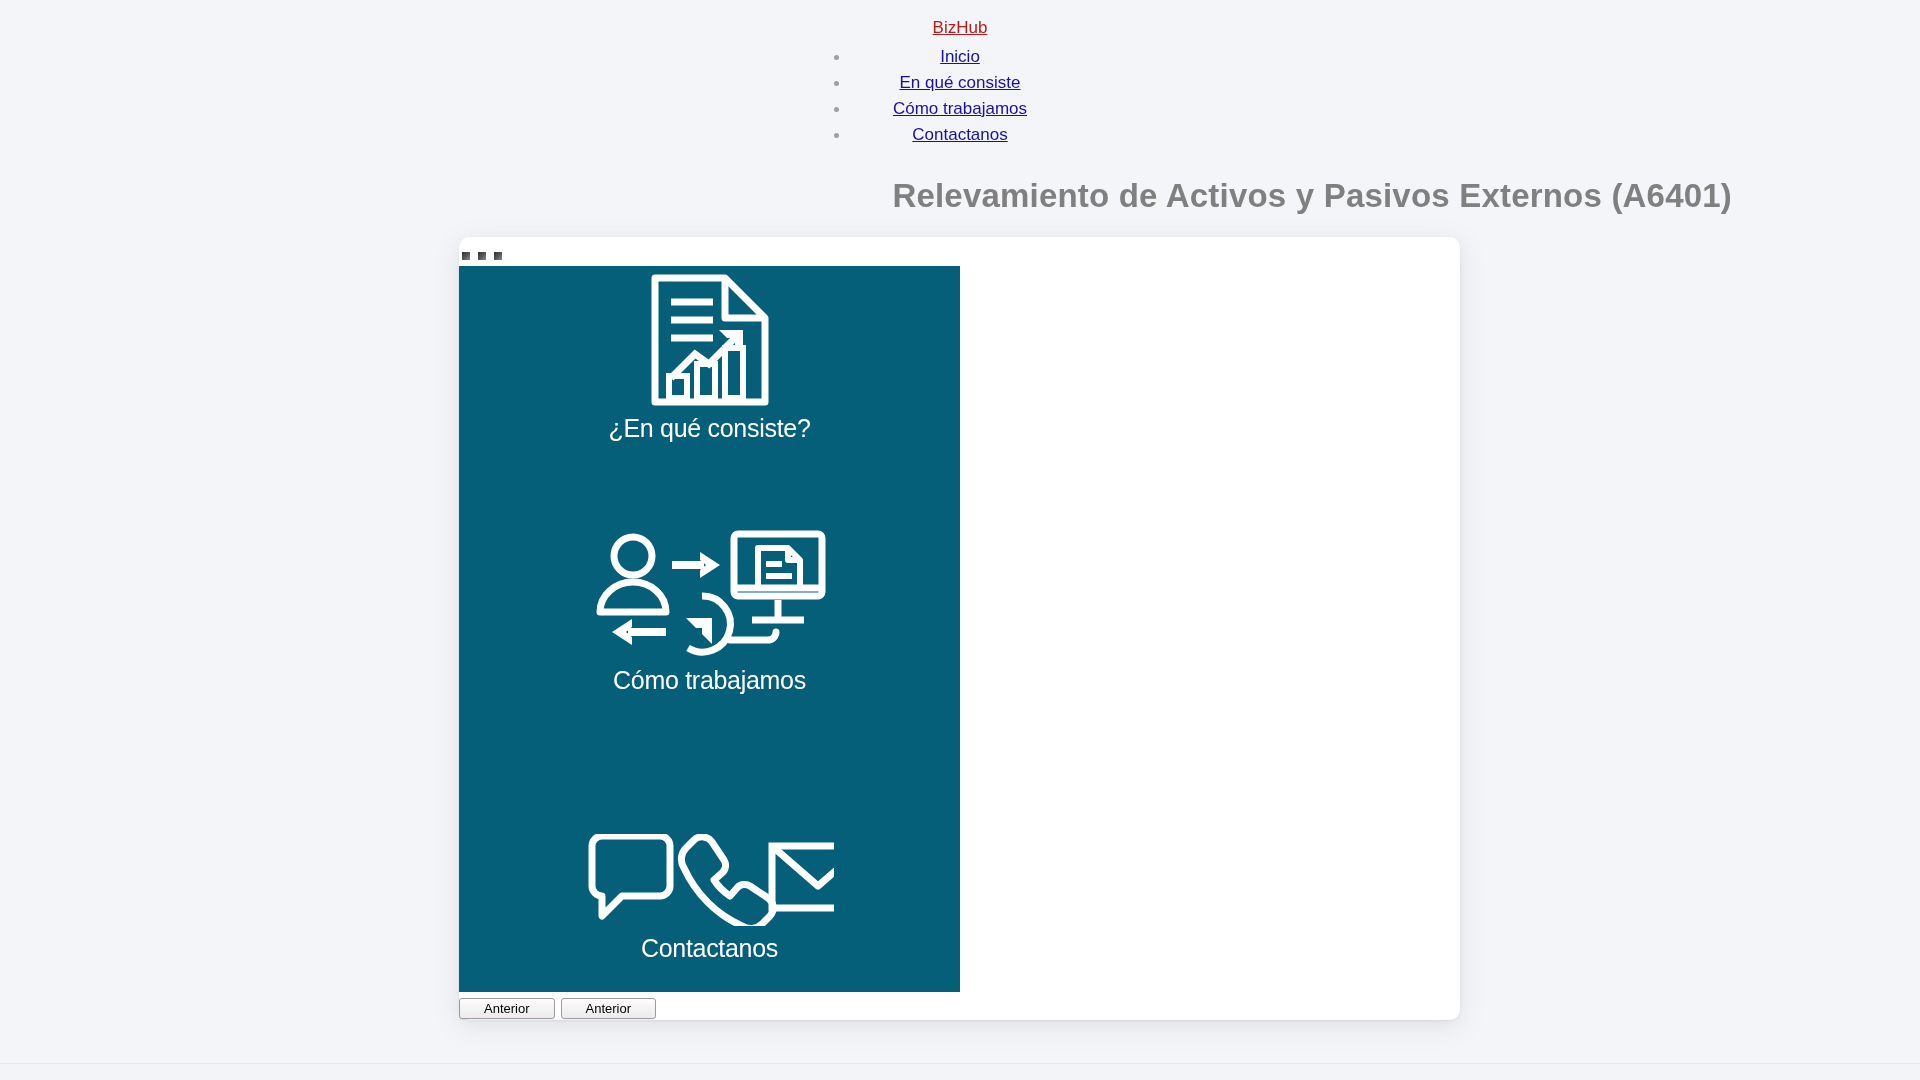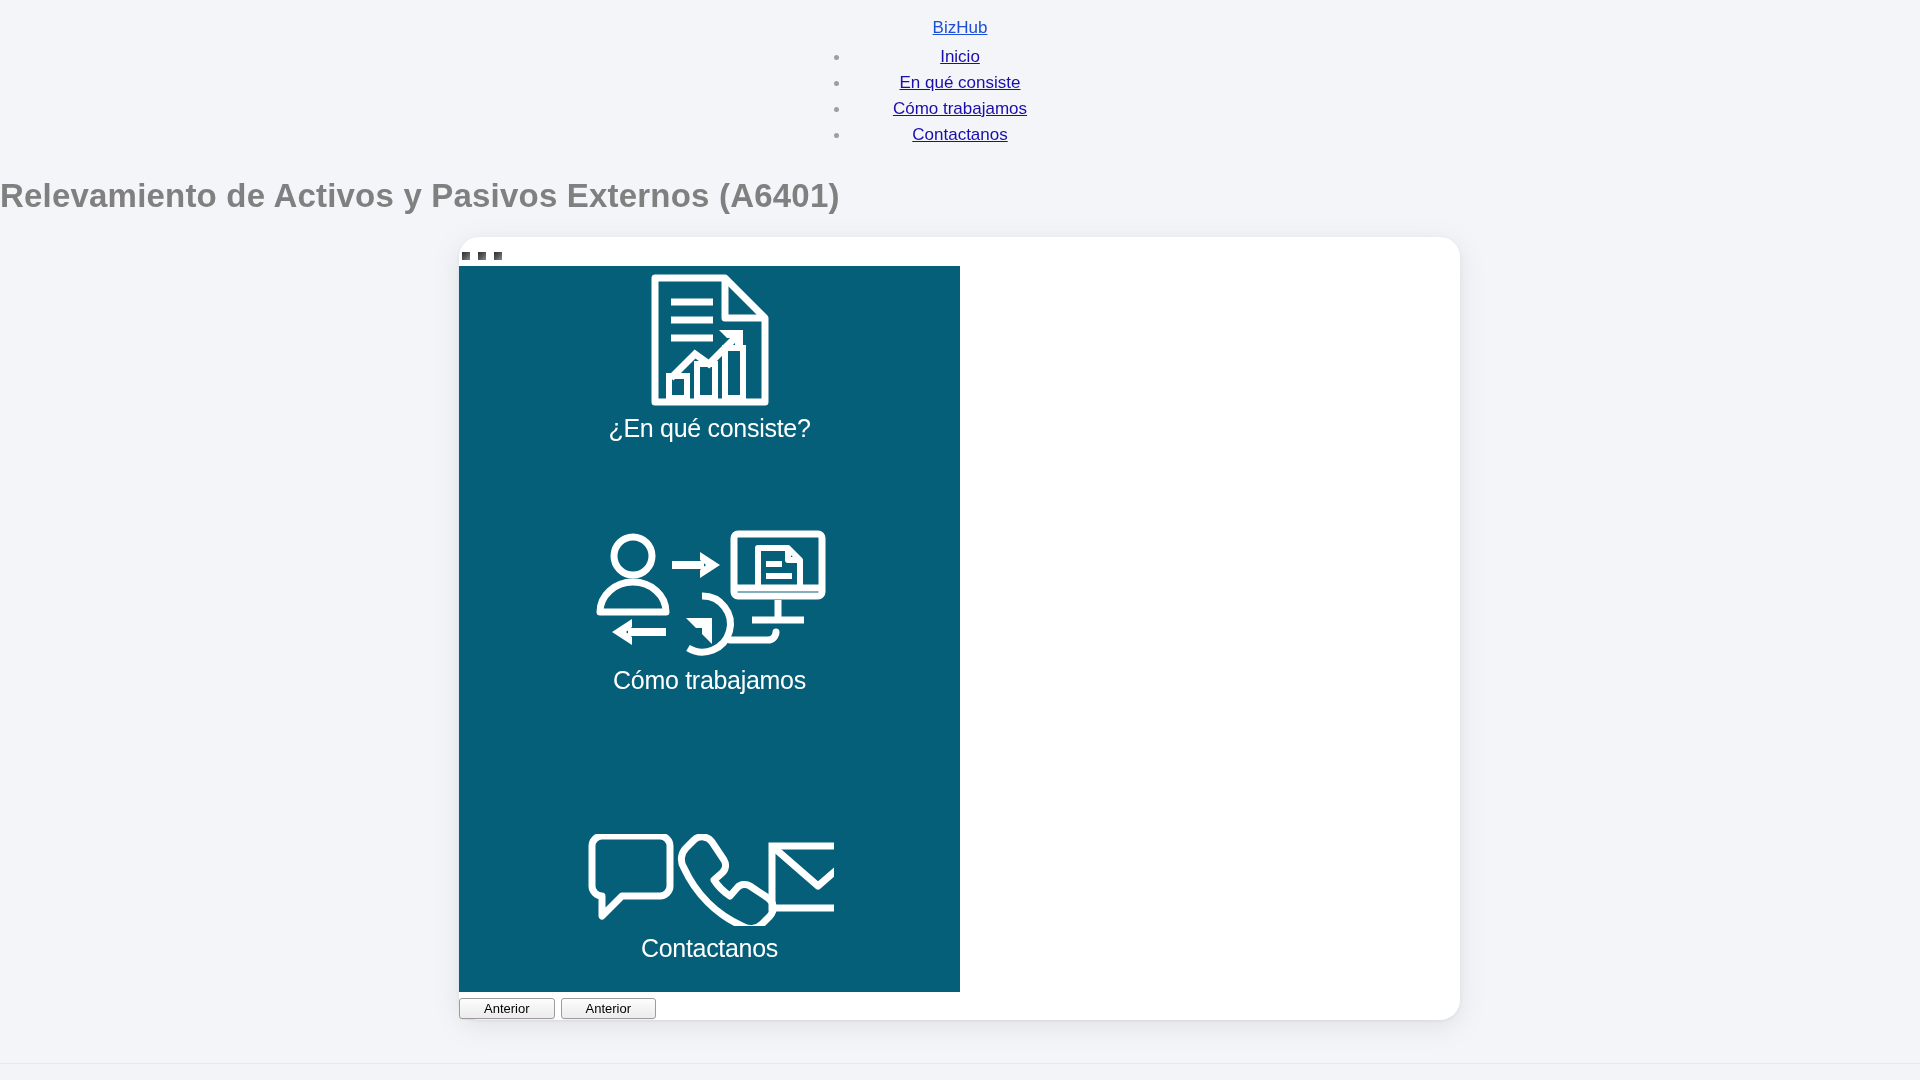--- a/index.html
+++ b/index.html
@@ -28,21 +28,21 @@
     width: 1920px;
     text-align: center;
   }
 
   .brand-row {
     padding-top: 19px;
     line-height: 1;
   }
 
   .brand-link {
-    color: #1d4ed8;
+    color: #b91c1c;
     font-size: 17px;
     text-decoration: underline;
     cursor: pointer;
   }
 
   .nav-list {
     list-style: disc;
     margin: 8px 0 0 0;
     padding: 0;
     display: block;
@@ -65,37 +65,37 @@
     text-decoration: underline;
     cursor: pointer;
   }
 
   
   .page-title {
     position: absolute;
     left: 0;
     top: 155px;
     width: 1732px;
-    text-align: left;
+    text-align: right;
     font-size: 33px;
     font-weight: bold;
     color: #808080;
     letter-spacing: 0.2px;
     white-space: nowrap;
   }
 
   
   .card {
     position: absolute;
     left: 459px;
     top: 237px;
     width: 1001px;
     height: 783px;
     background: #ffffff;
-    border-radius: 20px;
+    border-radius: 10px;
     box-shadow: 0 6px 26px rgba(120, 125, 140, 0.16),
                 0 1px 3px rgba(120, 125, 140, 0.12);
   }
 
   
   .carousel-dots {
     position: absolute;
     left: 3px;
     top: 15px;
     display: flex;

